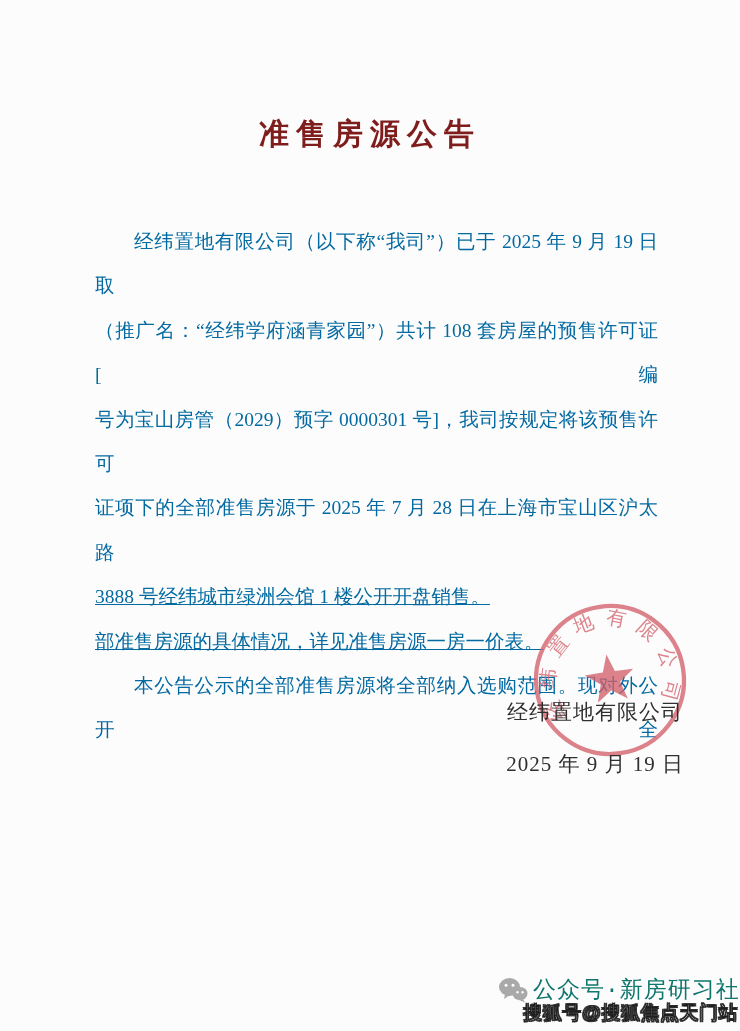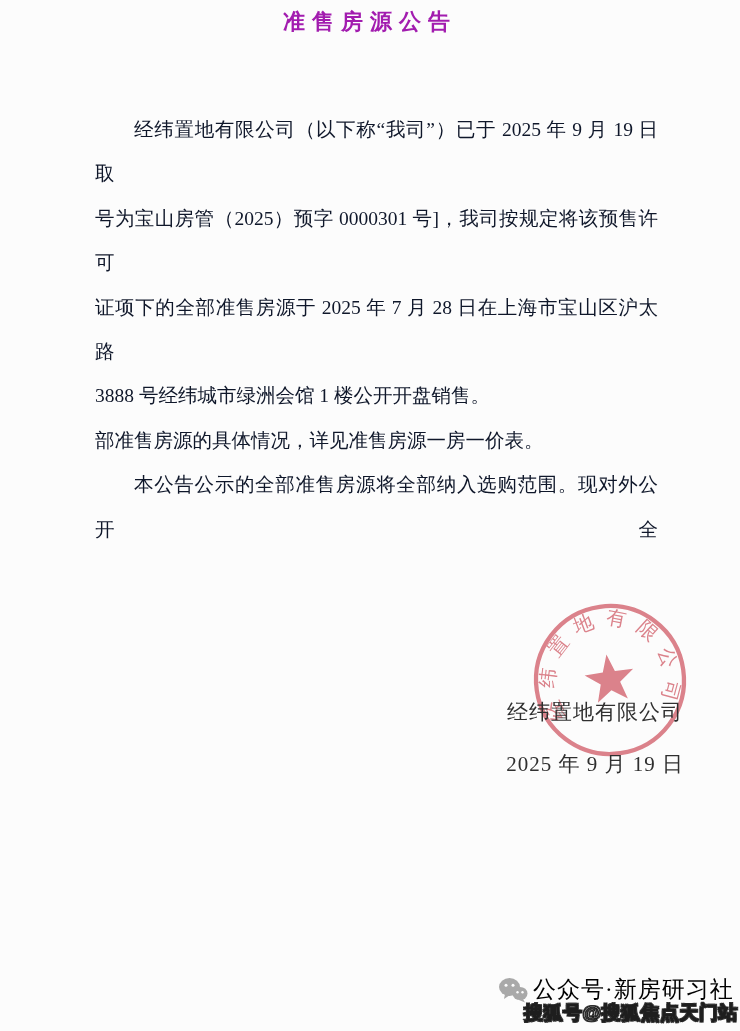--- a/index.html
+++ b/index.html
@@ -11,41 +11,43 @@
     position: relative;
     width: 740px;
     height: 1031px;
     background: #fcfcfc;
     overflow: hidden;
     font-family: "Liberation Serif", serif;
     color: #3b3b3b;
   }
   .doc-title {
     margin: 0;
+    padding-top: 112px;
     text-align: center;
-    font-size: 22px;
+    font-size: 30px;
     line-height: 44px;
     font-weight: 600;
     letter-spacing: 7px;
-    color: #a21caf;
+    color: #7f1d1d;
   }
   .body-text {
     margin: 64px 82px 0 95px;
     font-size: 19.5px;
     line-height: 44.4px;
-    color: #0f172a;
+    color: #0369a1;
   }
   .line {
     display: block;
     text-align: justify;
     text-align-last: justify;
   }
   .line.last {
     text-align: left;
     text-align-last: left;
+    text-decoration: underline;
   }
   .line.indent {
     text-indent: 2em;
   }
   
   .seal {
     position: absolute;
     left: 524px;
     top: 594px;
     width: 172px;
@@ -74,56 +76,57 @@
     letter-spacing: 1px;
     line-height: 28px;
   }
   
   .wechat-mark {
     position: absolute;
     left: 498px;
     top: 974px;
     display: flex;
     align-items: center;
-    color: #000000;
+    color: #0f766e;
     font-size: 23px;
     letter-spacing: 1px;
-    font-family: Liberation Serif, serif;
+    font-family: Liberation Mono, monospace;
   }
   .wechat-mark .wx-icon {
     width: 30px;
     height: 26px;
     margin-right: 5px;
     display: inline-block;
   }
   .sohu-mark {
     position: absolute;
     right: 2px;
     top: 1000px;
     font-size: 19px;
-    font-weight: bold;
+    font-weight: normal;
     letter-spacing: 0.5px;
     font-family: "Liberation Sans", sans-serif;
     color: #ffffff;
     -webkit-text-stroke: 1.1px #1e1e1e;
     text-shadow: 1px 1px 0 #3a3a3a, -1px -1px 0 #3a3a3a,
                  1px -1px 0 #3a3a3a, -1px 1px 0 #3a3a3a;
   }
 </style>
 </head>
 <body>
 
 <div class="page">
 
   <h1 class="doc-title">准售房源公告</h1>
 
   <div class="body-text">
     <div class="para">
       <span class="line indent">经纬置地有限公司（以下称“我司”）已于 2025 年 9 月 19 日取</span>
-      <span class="line">号为宝山房管（2025）预字 0000301 号]，我司按规定将该预售许可</span>
+      <span class="line">（推广名：“经纬学府涵青家园”）共计 108 套房屋的预售许可证[编</span>
+      <span class="line">号为宝山房管（2029）预字 0000301 号]，我司按规定将该预售许可</span>
       <span class="line">证项下的全部准售房源于 2025 年 7 月 28 日在上海市宝山区沪太路</span>
       <span class="line last">3888 号经纬城市绿洲会馆 1 楼公开开盘销售。</span>
     </div>
     <div class="para">
       <span class="line last">部准售房源的具体情况，详见准售房源一房一价表。</span>
       <span class="line indent">本公告公示的全部准售房源将全部纳入选购范围。现对外公开全</span>
     </div>
   </div>
 
   <div class="seal">

